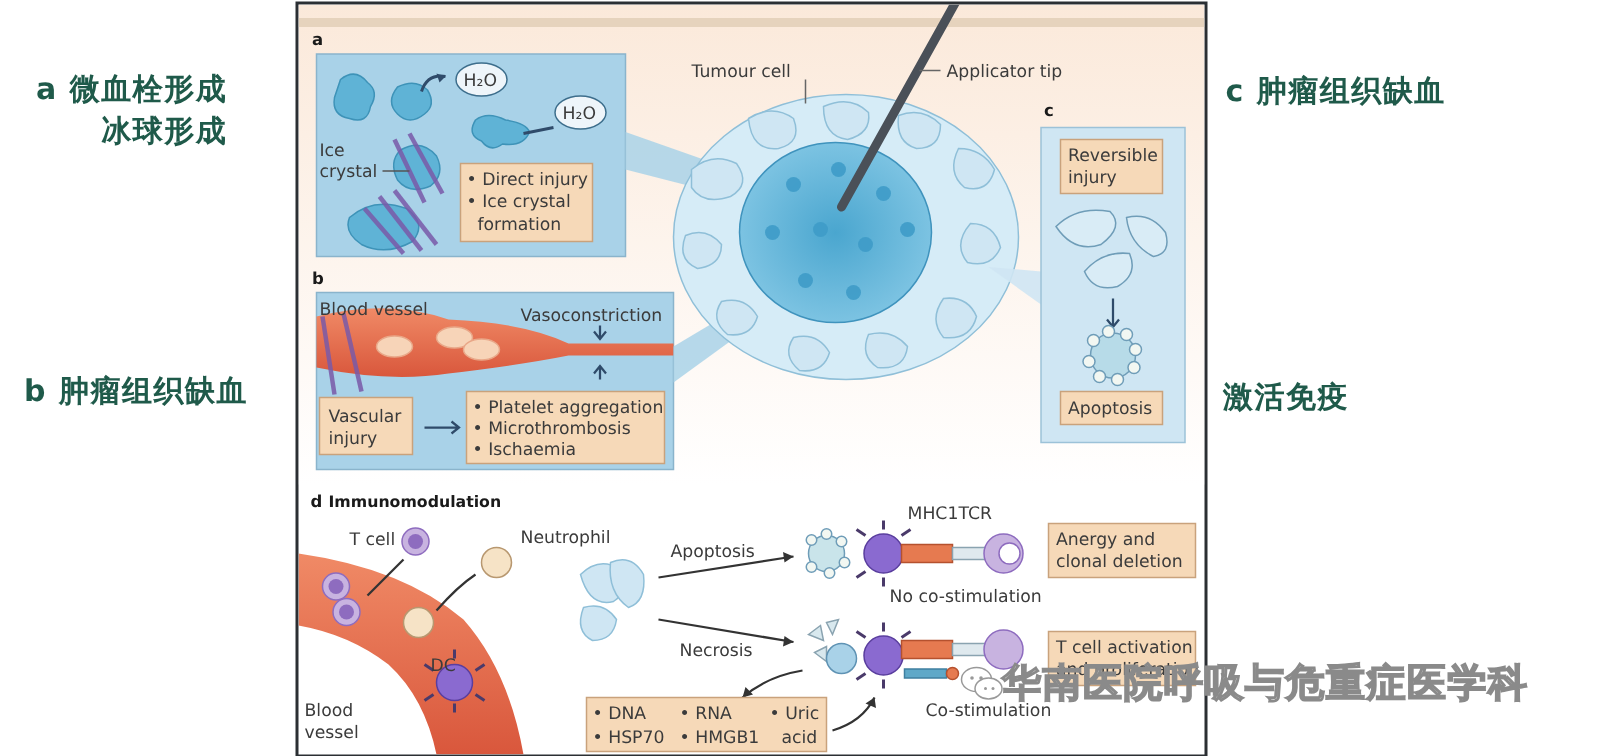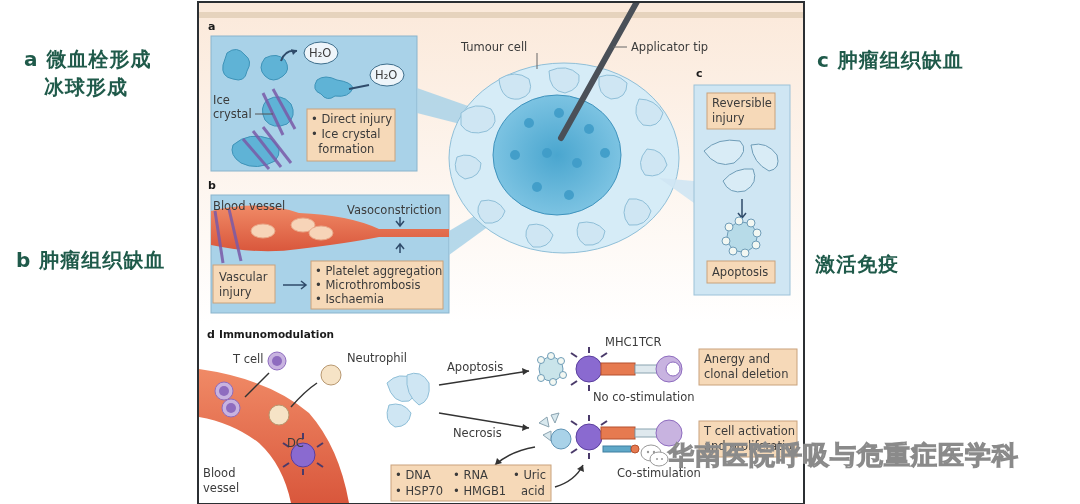--- a/index.html
+++ b/index.html
@@ -14,21 +14,21 @@
   .tb { font-family:"DejaVu Sans", sans-serif; fill:#1a1a1a; font-size:11px; font-weight:bold; }
   #watermark { position:absolute; left:668px; top:438px; color:#ffffff; font-size:26px; letter-spacing:1px;
                -webkit-text-stroke:1px #8a8a8a; font-family:"DejaVu Sans", sans-serif; white-space:nowrap;font-weight:bold; }
   #wm-icon { position:absolute; left:640px; top:442px; width:30px; height:28px; }
 </style>
 </head>
 <body>
 
 <div class="cn-label" style="left:24px; top:45px;">
   <span class="letter">a</span><span>微血栓形成</span>
-  <span class="line2" style="padding-left:20px;">冰球形成</span>
+  <span class="line2" style="padding-left:20px;text-align:right;">冰球形成</span>
 </div>
 <div class="cn-label" style="left:16px; top:246px;">
   <span class="letter">b</span><span>肿瘤组织缺血</span>
 </div>
 
 <div class="cn-label" style="left:817px; top:46px;">
   <span class="letter">c</span><span>肿瘤组织缺血</span>
 </div>
 <div class="cn-label" style="left:792px; top:250px;">
   <span class="letter">d</span><span>激活免疫</span>

